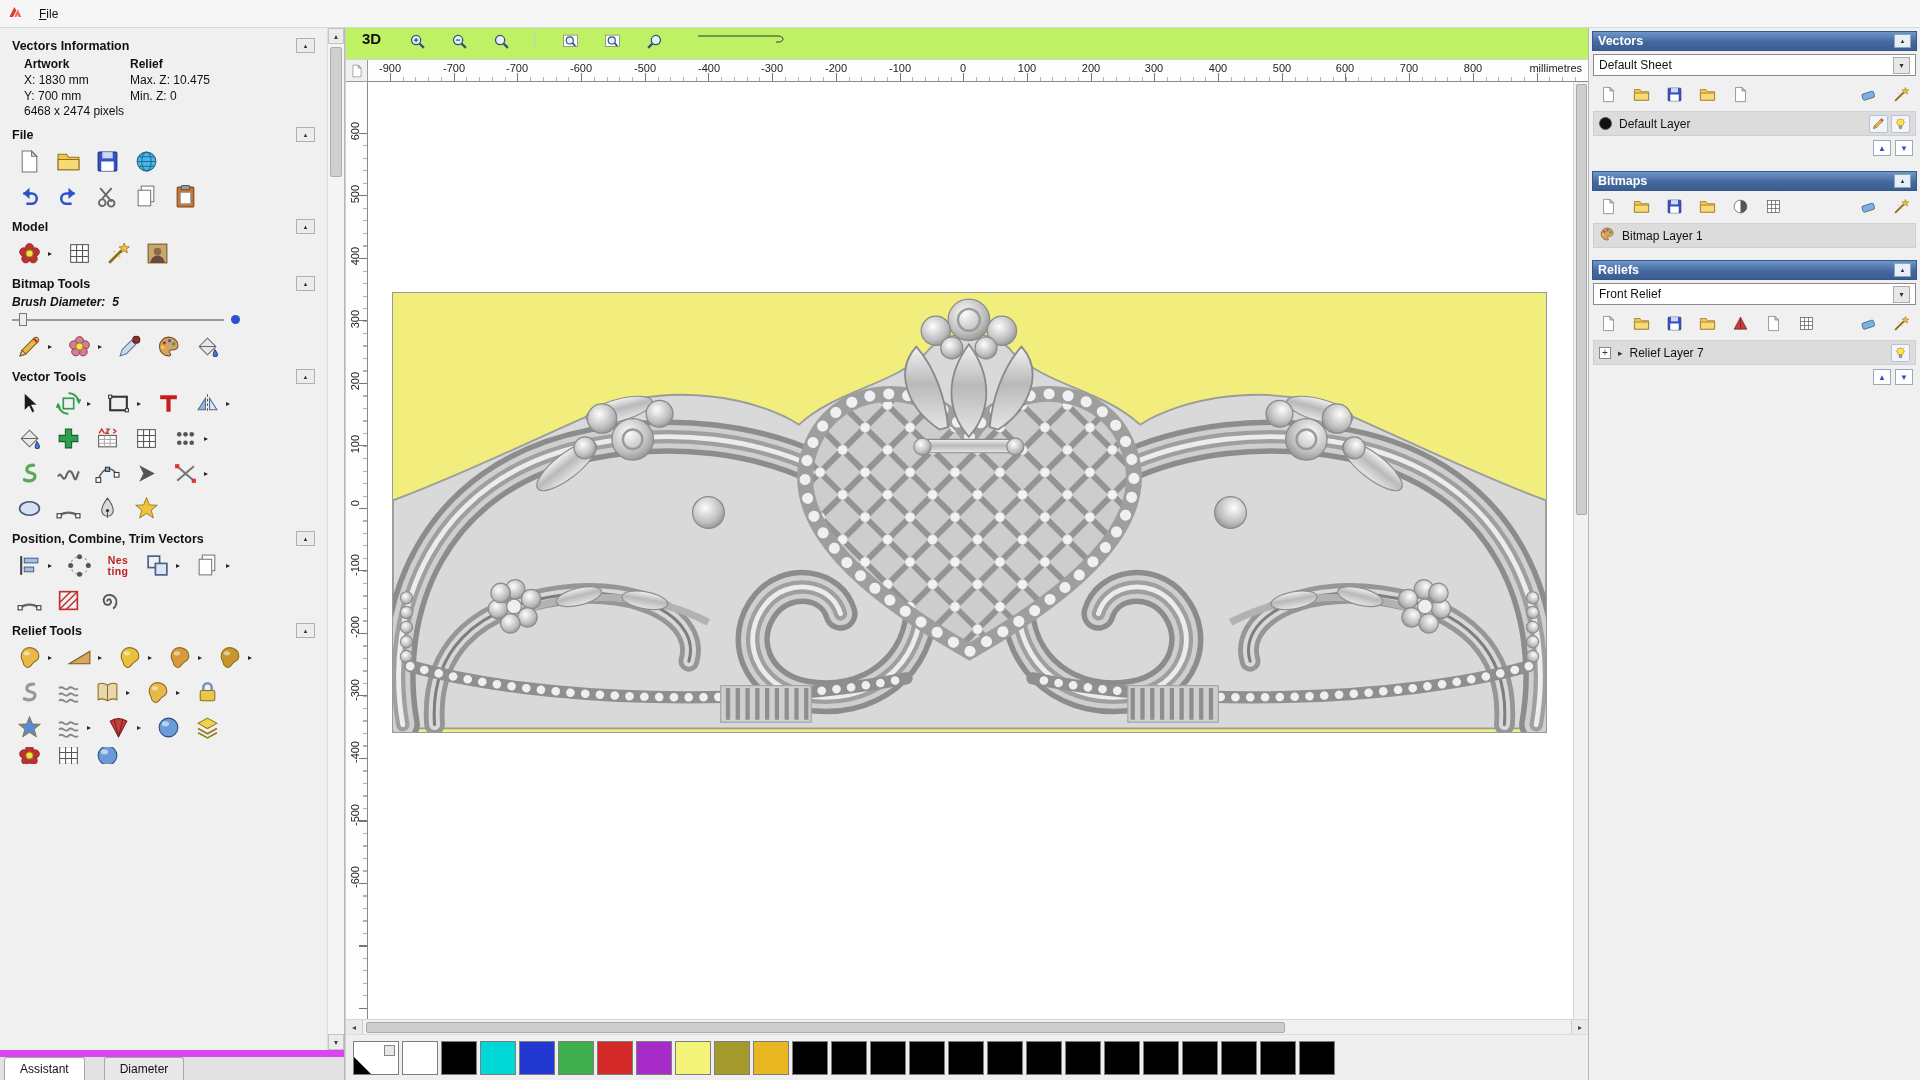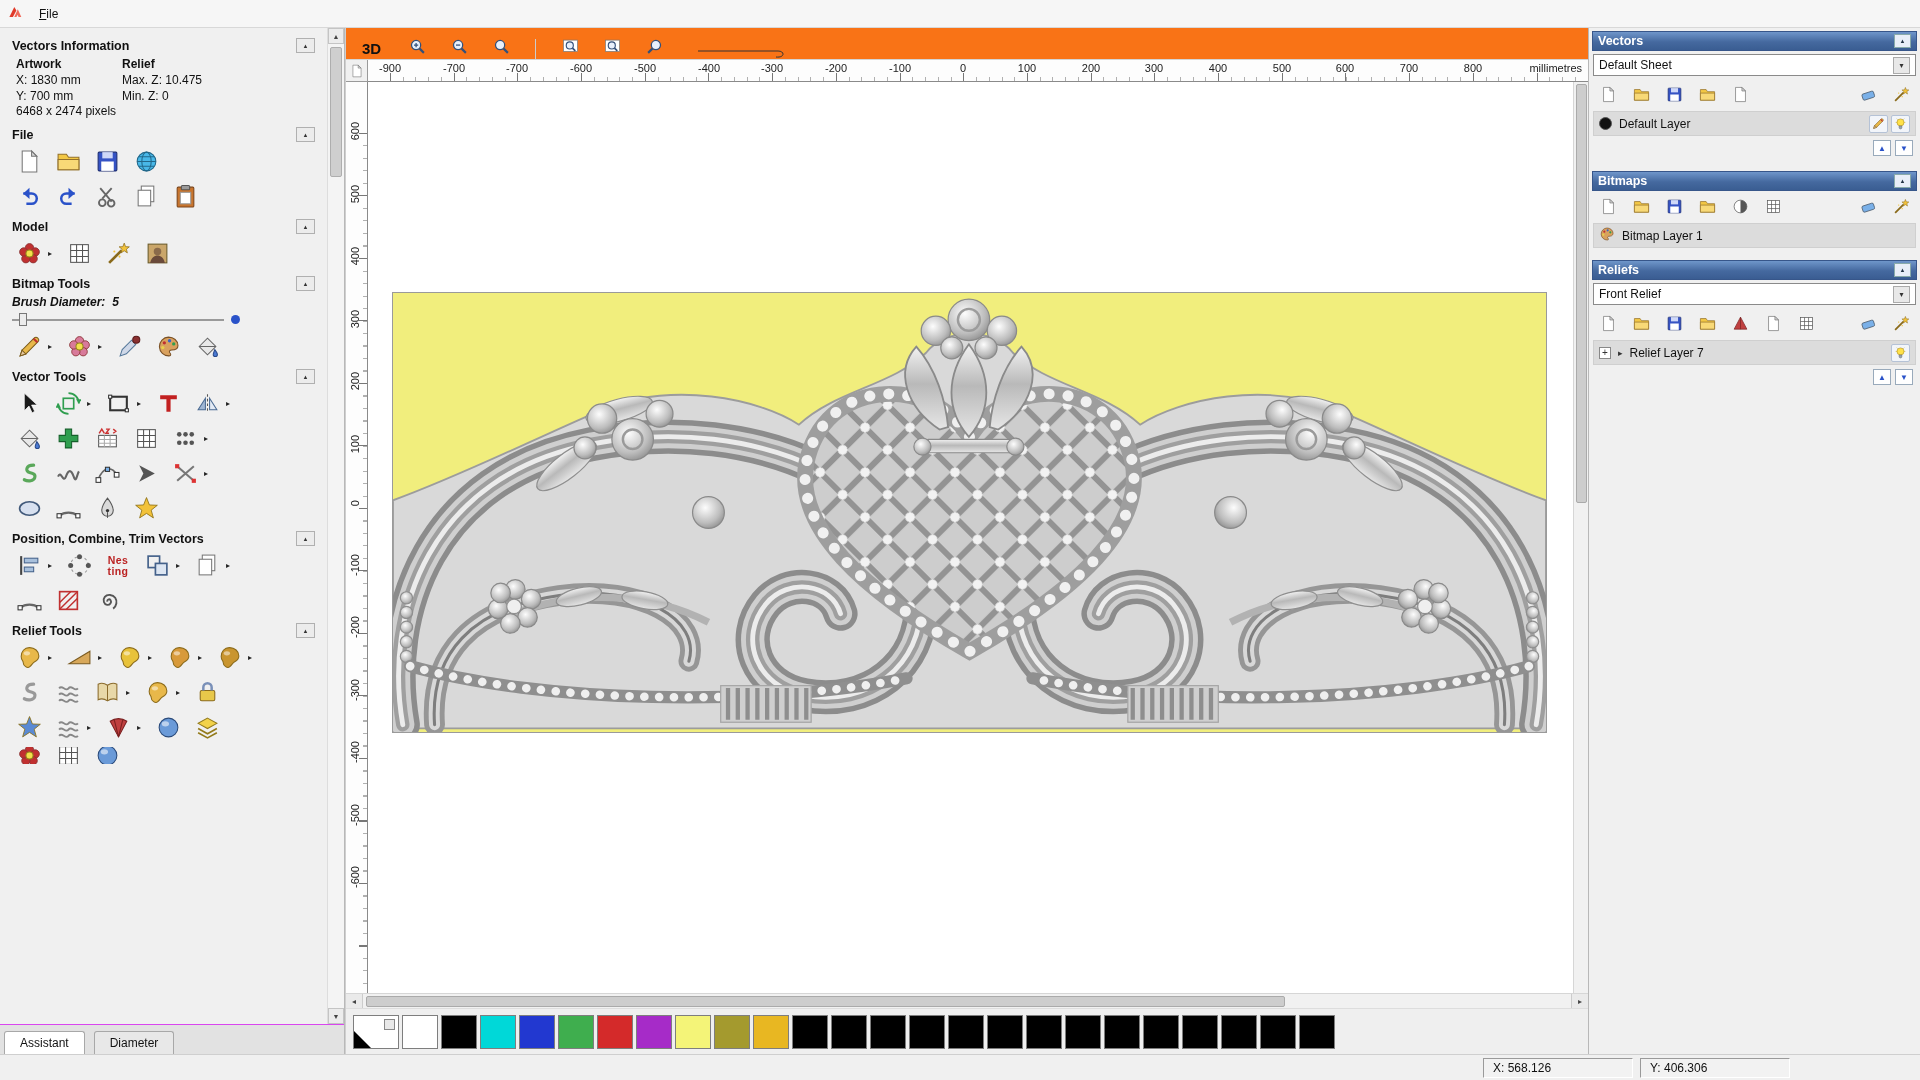--- a/index.html
+++ b/index.html
@@ -23,42 +23,42 @@
   .leftpanel{width:345px;flex:0 0 auto;background:#f0f0f0;border-right:1px solid #b8b8b8;display:flex;flex-direction:column}
   .lp-body{flex:1;display:flex;min-height:0}
   .lp-content{flex:1;overflow:hidden;padding:3px 4px 0 12px}
   .lp-scrollbar{width:17px;flex:0 0 auto;background:#f4f4f4;border-left:1px solid #ddd;display:flex;flex-direction:column;align-items:center}
   .sbv-btn{width:16px;height:16px;background:#ececec;border:1px solid #c4c4c4;font-size:7px;color:#444;display:flex;align-items:center;justify-content:center}
   .sbv-thumb{width:12px;height:130px;background:#cfcfcf;border:1px solid #aeaeae;margin-top:3px;border-radius:2px}
   .sbv-fill{flex:1}
   .sec-head{display:flex;align-items:center;margin:7px 0 4px}
   .sec-title{font-weight:bold;font-size:12.5px}
   .sec-collapse{margin-left:auto;margin-right:8px;width:19px;height:15px;border:1px solid #b0b0b0;background:#ececec;font-size:6px;color:#333;display:flex;align-items:center;justify-content:center}
-  .info-grid{display:grid;grid-template-columns:106px 1fr;font-size:12px;line-height:1.32;margin:1px 4px 3px}
+  .info-grid{display:grid;grid-template-columns:106px 1fr;font-size:12px;line-height:1.32;margin:1px 12px 3px}
   .hdg{font-weight:bold}
   .icon-row{display:flex;align-items:center;gap:5px;margin:4px 0}
   .tb{width:34px;height:31px;display:flex;align-items:center;justify-content:center;border:1px solid transparent;border-radius:2px}
   .ic{width:25px;height:25px}
   .ic.sm{width:17px;height:17px}
   .flip{transform:scaleX(-1)}
   .fly{width:9px;font-size:8px;color:#222;display:flex;align-items:center;margin-left:-3px}
   .brush-row{display:flex;align-items:baseline;gap:7px;font-style:italic;font-weight:bold;margin-top:2px}
   .slider{position:relative;height:15px;width:228px;margin:3px 0 4px}
   .slider .track{position:absolute;left:0;right:16px;top:7px;height:2px;background:#9a9a9a}
   .slider .thumb{position:absolute;left:7px;top:1px;width:8px;height:13px;background:#ececec;border:1px solid #777}
   .slider .enddot{position:absolute;right:0;top:3px;width:9px;height:9px;border-radius:50%;background:#2a52c9}
   .nest{flex-direction:column;line-height:1.02;font-weight:bold;color:#b22;font-size:10.5px;letter-spacing:.4px}
   .clip{height:17px;overflow:hidden}
-  .lp-tabs{height:30px;flex:0 0 auto;display:flex;align-items:flex-end;background:#e2e2e2;border-top:1px solid #d946ef;padding-left:4px;gap:9px}
+  .lp-tabs{height:30px;flex:0 0 auto;display:flex;align-items:flex-end;background:#e2e2e2;border-top:7px solid #d946ef;padding-left:4px;gap:19px}
   .tab{padding:4px 15px;border:1px solid #a8a8a8;border-bottom:none;display:flex;align-items:center;background:#e8e8e8;border-radius:3px 3px 0 0}
   .tab.active{background:#fff}
 
   
   .viewport{flex:1;min-width:0;display:flex;flex-direction:column;background:#fff;border-left:1px solid #cfcfcf}
-  .vtoolbar{height:32px;flex:0 0 auto;background:#f97316;border-bottom:1px solid #d4d4d4;display:flex;align-items:flex-end;gap:14px;padding-left:8px}
+  .vtoolbar{height:32px;flex:0 0 auto;background:#bef264;border-bottom:1px solid #d4d4d4;display:flex;align-items:flex-start;gap:14px;padding-left:8px}
   .vt-3d{font-weight:bold;font-size:15px;padding:1px 7px;border:1px solid transparent}
   .vt-sep{width:1px;height:20px;background:#ccc;margin:0 6px}
   .vtb{width:28px;height:26px;display:flex;align-items:center;justify-content:center;border:1px solid transparent;border-radius:2px}
   .line-preview{margin-left:14px;display:flex;align-items:center}
   .ruler-row{height:22px;flex:0 0 auto;display:flex}
   .corner{width:22px;flex:0 0 auto;background:#f0f0f0;border-right:1px solid #999;border-bottom:1px solid #999;display:flex;align-items:center;justify-content:center}
   .hruler{flex:1;position:relative;border-bottom:1px solid #8a8a8a;background-color:#fdfdfd;background-image:repeating-linear-gradient(to right,#777 0 1px,transparent 1px 63.7px),repeating-linear-gradient(to right,#b0b0b0 0 1px,transparent 1px 12.74px);background-size:100% 8px,100% 4px;background-position:22px 100%,22px 100%;background-repeat:no-repeat}
   .hrl{position:absolute;top:2px;font-size:11px;color:#222;transform:translateX(-50%)}
   .hr-unit{position:absolute;right:6px;top:2px;font-size:11px;color:#222}
   .canvas-row{flex:1;min-height:0;display:flex}
@@ -1221,18 +1221,14 @@
       <div class="updown">
         <span class="ud-btn">▲</span>
         <span class="ud-btn">▼</span>
       </div>
 
       <div class="rp-fill"></div>
 
     </div>
   </div>
 
-  <div class="statusbar">
-    <span class="sb-cell">X: 568.126</span>
-    <span class="sb-cell">Y: 406.306</span>
-  </div>
 
 </div>
 
 </body></html>

